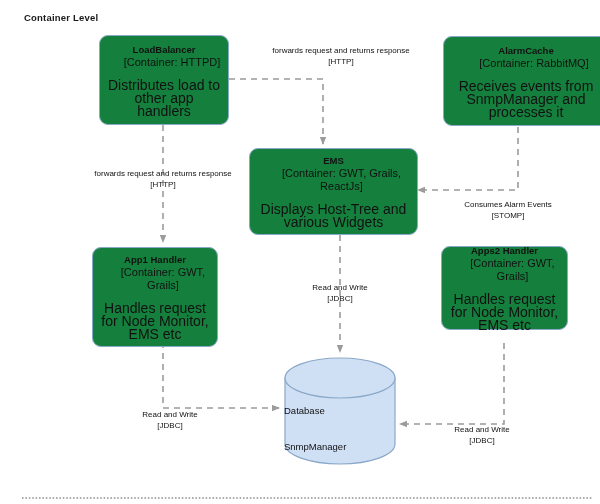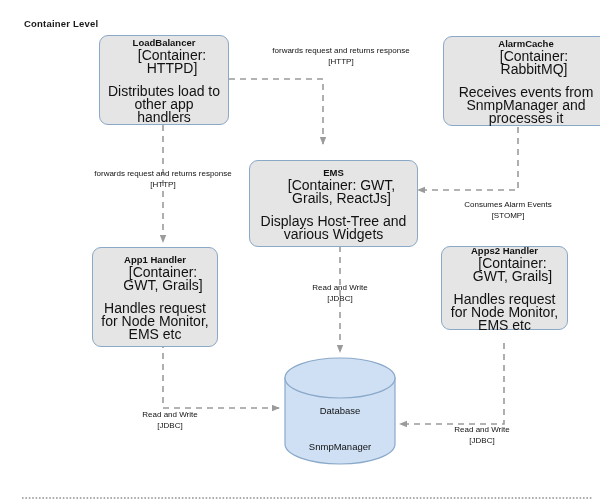--- a/index.html
+++ b/index.html
@@ -26,64 +26,63 @@
     position: absolute;
     left: 0;
     top: 0;
     width: 600px;
     height: 504px;
     pointer-events: none;
   }
   .page-title {
     position: absolute;
     left: 24px;
-    top: 18px;
+    top: 12px;
     font-size: 9.5px;
     font-weight: bold;
     letter-spacing: 0.2px;
     color: #1a1a1a;
   }
   .node {
     position: absolute;
     box-sizing: border-box;
-    background: #e5e5e5;
+    background: #15803d;
     border: 1px solid #8aa8c8;
     border-radius: 9px;
     display: flex;
     flex-direction: column;
     align-items: center;
     justify-content: center;
     text-align: center;
     padding: 4px 6px;
   }
   .node .n-title {
     font-size: 9.5px;
     font-weight: bold;
     line-height: 13px;
     color: #111111;
   }
   .node .n-tech {
-    font-size: 14px;
+    font-size: 11px;
     line-height: 13px;
     color: #111111;
     padding-left: 16px;
   }
   .node .n-desc {
     margin-top: 10px;
     font-size: 14px;
     line-height: 13px;
     color: #111111;
   }
   .cyl {
     position: absolute;
   }
   .cyl-text {
     position: absolute;
     width: 100%;
-    text-align: center;
     font-size: 9.5px;
     line-height: 13px;
     color: #111111;
   }
   .edge-label {
     position: absolute;
     text-align: center;
     font-size: 8px;
     line-height: 11px;
     color: #111111;
@@ -144,21 +143,21 @@
     <div class="n-tech">[Container: HTTPD]</div>
     <div class="n-desc">Distributes load to other app handlers</div>
   </div>
 
   <div class="node" style="left:443px; top:36px; width:166px; height:90px;">
     <div class="n-title">AlarmCache</div>
     <div class="n-tech">[Container: RabbitMQ]</div>
     <div class="n-desc">Receives events from SnmpManager and processes it</div>
   </div>
 
-  <div class="node" style="left:249px; top:148px; width:169px; height:87px;margin-top:12px;">
+  <div class="node" style="left:249px; top:148px; width:169px; height:87px;">
     <div class="n-title">EMS</div>
     <div class="n-tech">[Container: GWT, Grails, ReactJs]</div>
     <div class="n-desc">Displays Host-Tree and various Widgets</div>
   </div>
 
   <div class="node" style="left:92px; top:247px; width:126px; height:100px;">
     <div class="n-title">App1 Handler</div>
     <div class="n-tech">[Container: GWT, Grails]</div>
     <div class="n-desc">Handles request for Node Monitor, EMS etc</div>
   </div>

